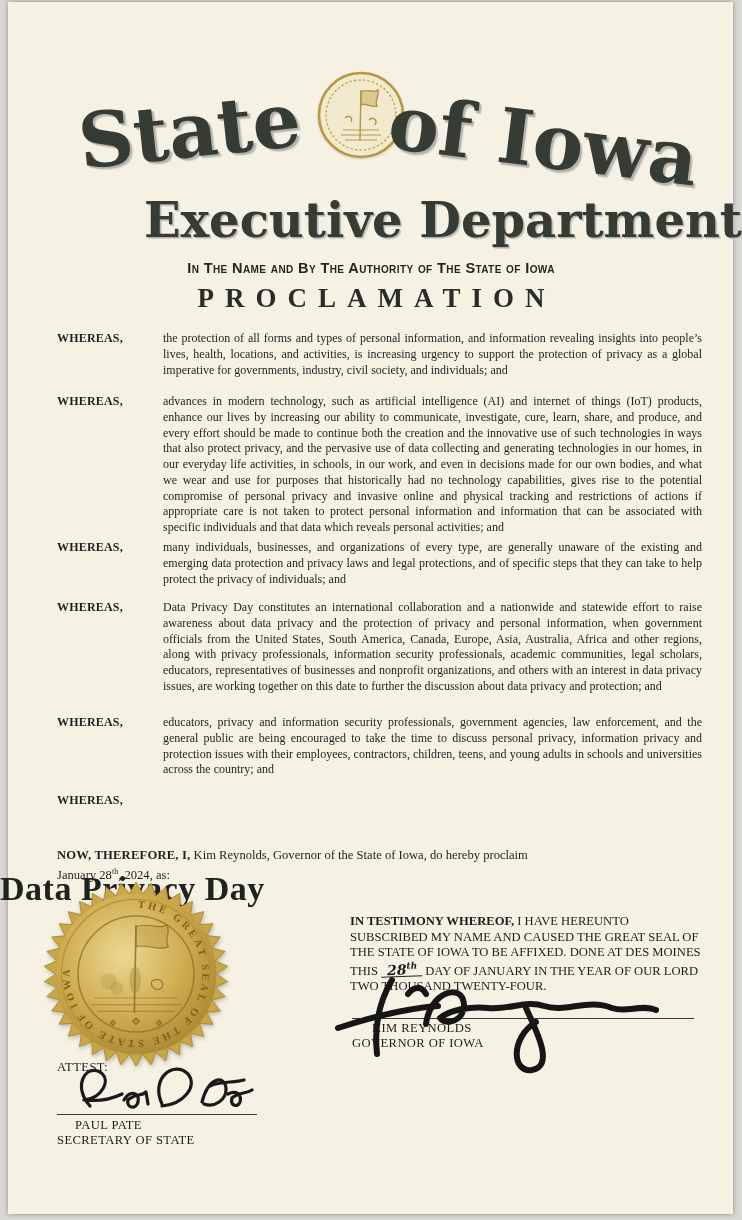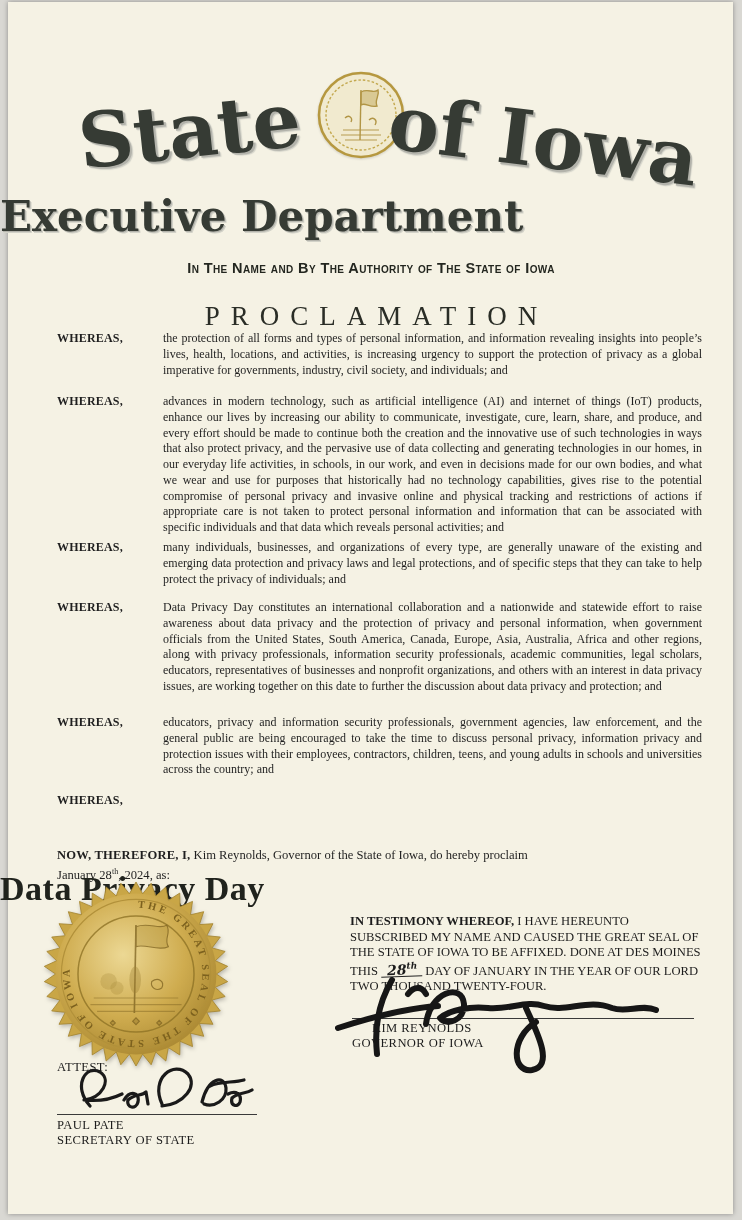--- a/index.html
+++ b/index.html
@@ -19,31 +19,31 @@
   
   .blackletter{
     font-family:"DejaVu Serif", serif;
     font-weight:bold;
     color:#363b34;
     text-shadow:2px 2px 0 #b3b3ab, 3px 3px 1px #d2d2c8;
     white-space:nowrap;
   }
   .title-word1{left:78px;top:86px;font-size:76px;transform:rotate(-6deg);}
   .title-word2{left:388px;top:96px;font-size:76px;transform:rotate(7deg);}
-  .dept{left:0;right:0;top:192px;text-align:left;font-size:42px;
+  .dept{left:0;right:0;top:192px;text-align:right;font-size:48px;
         text-shadow:1px 1px 0 #b3b3ab,2px 2px 0 #d2d2c8;}
   .authority{
     left:0;right:0;top:260px;text-align:center;
     font-family:Liberation Sans, sans-serif;
     font-weight:bold;font-size:14.5px;letter-spacing:.4px;
     font-variant:small-caps;color:#23261f;
   }
   .proc-head{
-    left:0;right:0;top:301px;text-align:center;
-    font-size:27px;font-weight:400;letter-spacing:11px;color:#2a2d26;
+    left:0;right:0;top:283px;text-align:center;
+    font-size:27px;font-weight:700;letter-spacing:11px;color:#2a2d26;
     text-indent:11px;
   }
   .header-seal{left:315px;top:68px;filter:drop-shadow(0 1px 1px rgba(0,0,0,.15));}
 
   
   .clause{
     left:57px;width:645px;display:flex;align-items:flex-start;
     font-size:12px;line-height:15.75px;
   }
   .clause .lbl{flex:0 0 86px;font-weight:bold;letter-spacing:.2px;}
@@ -177,14 +177,14 @@
   <g stroke="#1a1a1a" stroke-width="3.2" fill="none" stroke-linecap="round" stroke-linejoin="round">
     <path d="M28,50 C10,30 24,8 38,16 C50,24 40,42 22,44 C40,46 52,42 60,38"></path>
     <path d="M62,44 C68,34 78,36 76,46 C74,54 64,52 66,44 C72,38 80,40 84,36 L86,48"></path>
     <path d="M100,48 C88,22 112,4 126,18 C136,30 122,48 100,50"></path>
     <path d="M140,46 C146,22 162,18 164,32 C165,44 152,52 142,48"></path>
     <path d="M148,30 C158,25 172,27 182,24"></path>
     <path d="M166,38 C174,34 180,38 178,46 C176,52 168,50 170,42 C176,36 184,38 190,34"></path>
   </g>
 </svg>
 <div class="abs sig-line" style="left:57px;top:1114px;width:200px"></div>
-<div class="abs cap-label" style="left:57px;top:1118px">PAUL PATE</div>
+<div class="abs cap-label" style="left:75px;top:1118px">PAUL PATE</div>
 <div class="abs cap-label" style="left:57px;top:1133px">SECRETARY OF STATE</div>
 
 </body></html>

